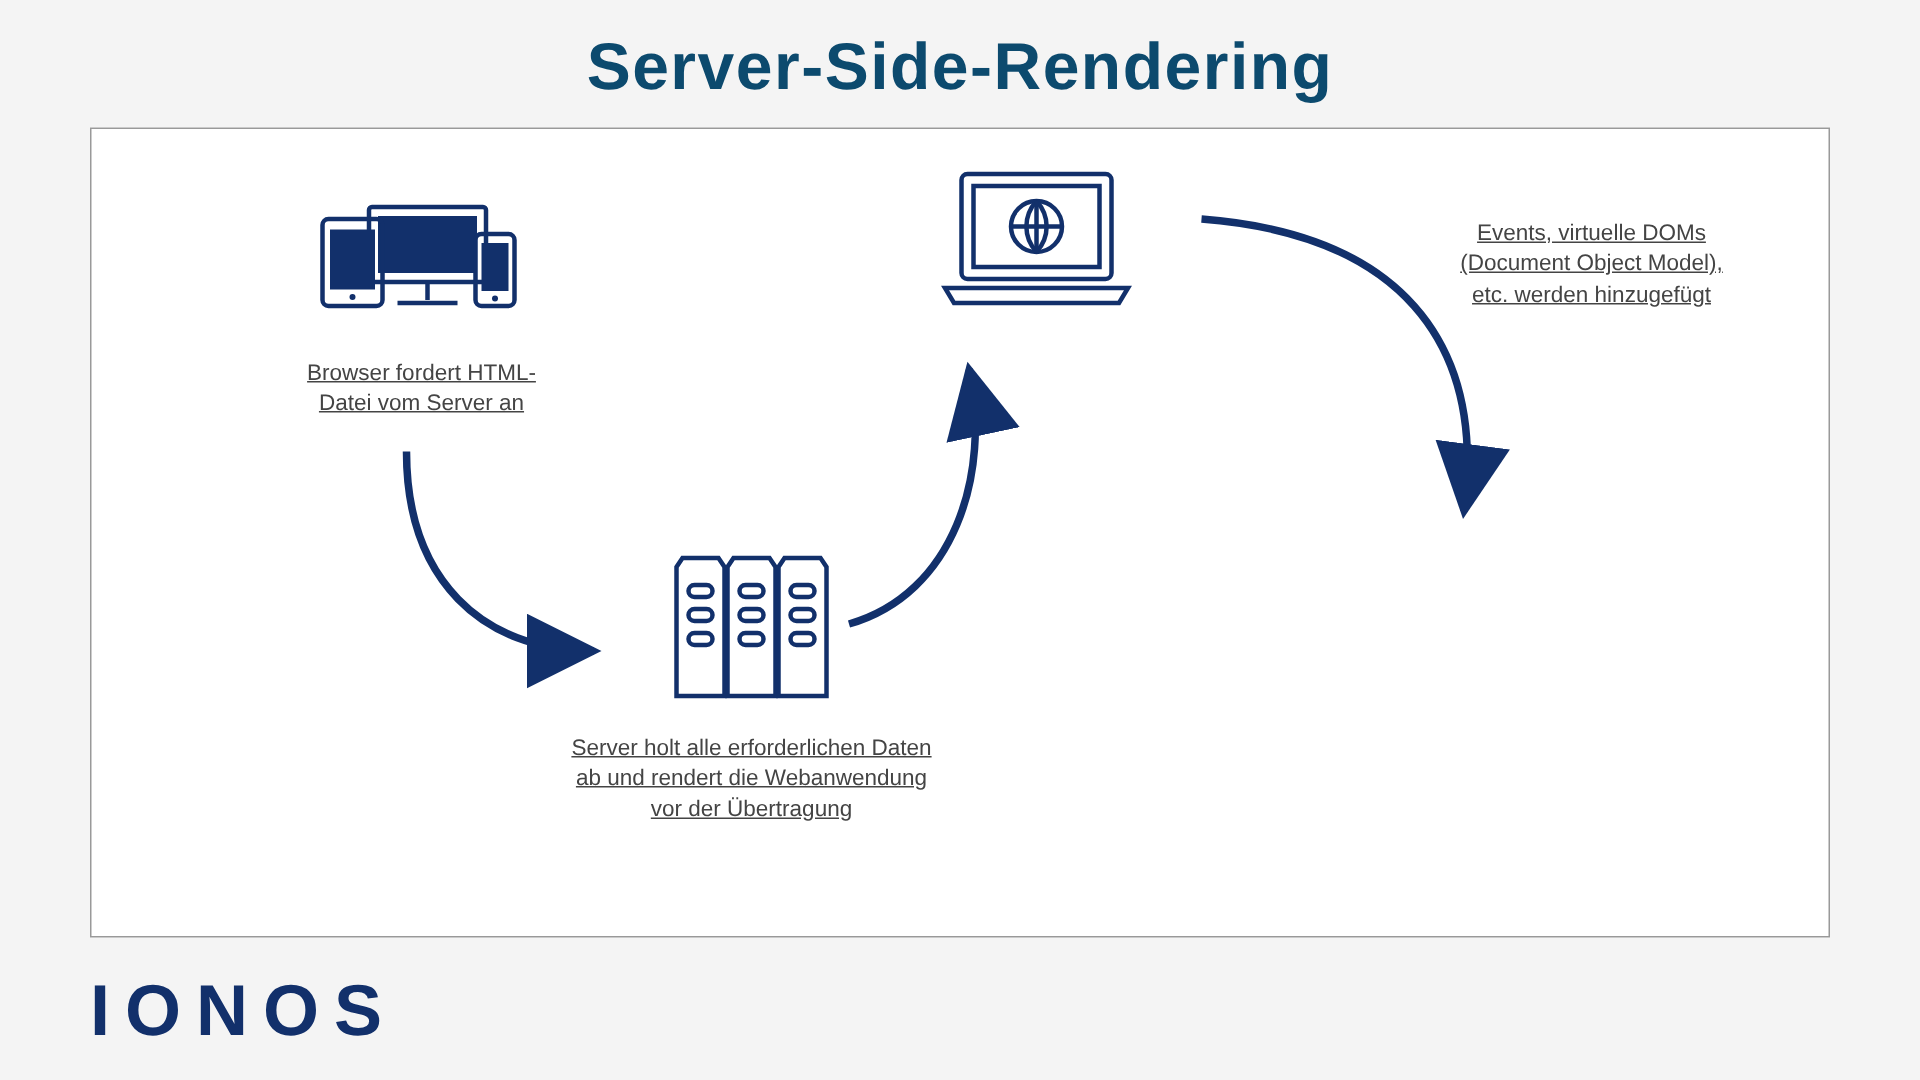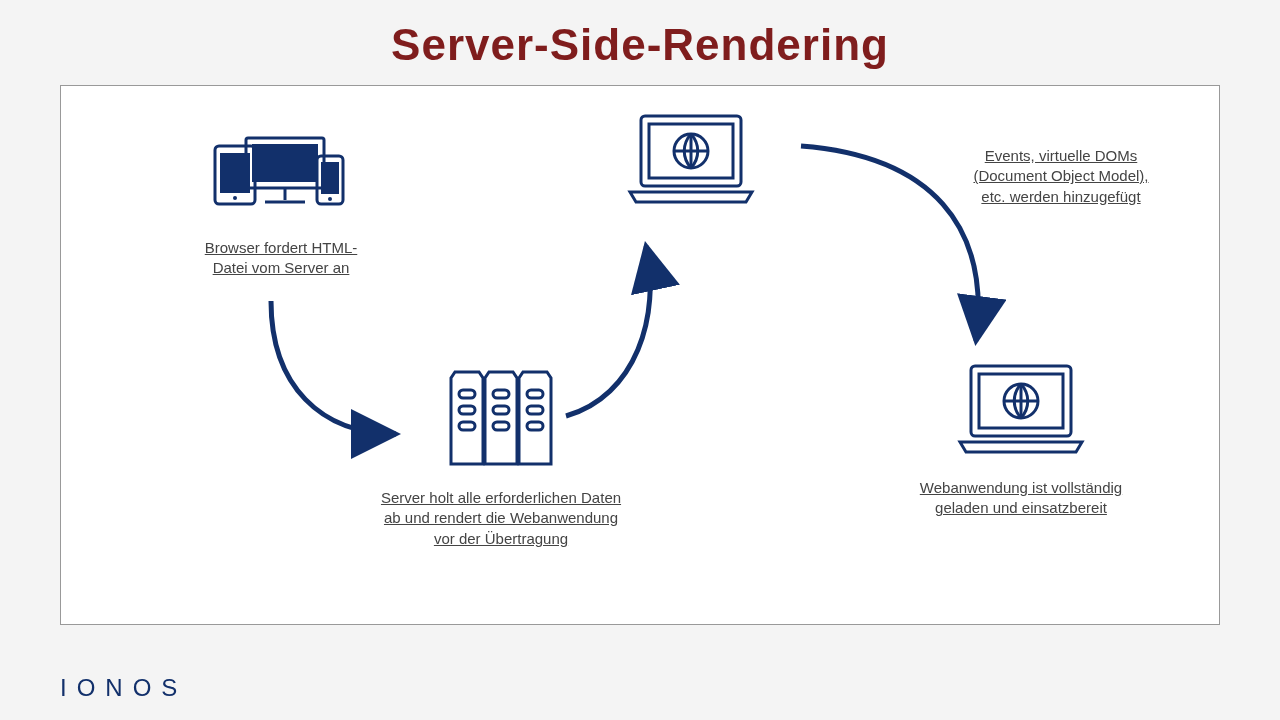--- a/index.html
+++ b/index.html
@@ -8,21 +8,21 @@
     height: 720px;
     background: #f4f4f4;
     font-family: Arial, Helvetica, sans-serif;
     position: relative;
     overflow: hidden;
   }
   .title {
     text-align: center;
     font-size: 44px;
     font-weight: 700;
-    color: #7f1d1d;
+    color: #0c4a6e;
     padding-top: 20px;
     letter-spacing: 1px;
   }
   .frame {
     position: absolute;
     left: 60px;
     top: 85px;
     width: 1160px;
     height: 540px;
     background: #fff;
@@ -36,22 +36,22 @@
     font-size: 15px;
     color: #444;
     line-height: 1.35;
     margin-top: 8px;
     text-decoration: underline;
   }
   .logo {
     position: absolute;
     left: 60px;
     bottom: 18px;
-    font-size: 24px;
-    font-weight: 400;
+    font-size: 48px;
+    font-weight: 700;
     color: #12306b;
     letter-spacing: 10px;
     font-family: "Arial Black", Arial, sans-serif;
   }
   svg.arrow { position: absolute; overflow: visible; }
 </style>
 </head>
 <body>
 
 <div class="title">Server-Side-Rendering</div>
@@ -111,35 +111,20 @@
         <path d="M75 28 C 84 38, 84 52, 75 62"></path>
         <line x1="75" y1="28" x2="75" y2="62"></line>
       </g>
     </svg>
   </div>
 
   <div class="node" style="left:870px; top:60px; width:260px;">
     <div class="caption" style="margin-top:0;">Events, virtuelle DOMs<br>(Document Object Model),<br>etc. werden hinzugefügt</div>
   </div>
 
-  <div class="node" style="left:820px; top:270px; width:280px;">
-    <svg width="150" height="110" viewBox="0 0 150 110">
-      <g fill="none" stroke="#12306b" stroke-width="3">
-        <rect x="25" y="10" width="100" height="70" rx="4"></rect>
-        <rect x="33" y="18" width="84" height="54"></rect>
-        <path d="M14 86 L136 86 L130 96 L20 96 Z"></path>
-        <circle cx="75" cy="45" r="17"></circle>
-        <line x1="58" y1="45" x2="92" y2="45"></line>
-        <path d="M75 28 C 66 38, 66 52, 75 62"></path>
-        <path d="M75 28 C 84 38, 84 52, 75 62"></path>
-        <line x1="75" y1="28" x2="75" y2="62"></line>
-      </g>
-    </svg>
-    <div class="caption">Webanwendung ist vollständig<br>geladen und einsatzbereit</div>
-  </div>
 
   <svg class="arrow" style="left:0; top:0;" width="1160" height="540">
     <defs>
       <marker id="ah" markerWidth="12" markerHeight="12" refX="9" refY="5" orient="auto">
         <path d="M0 0 L10 5 L0 10 Z" fill="#12306b"></path>
       </marker>
     </defs>
 
     <path d="M 210 215 C 210 300, 260 348, 335 348" fill="none" stroke="#12306b" stroke-width="5" marker-end="url(#ah)"></path>
 

